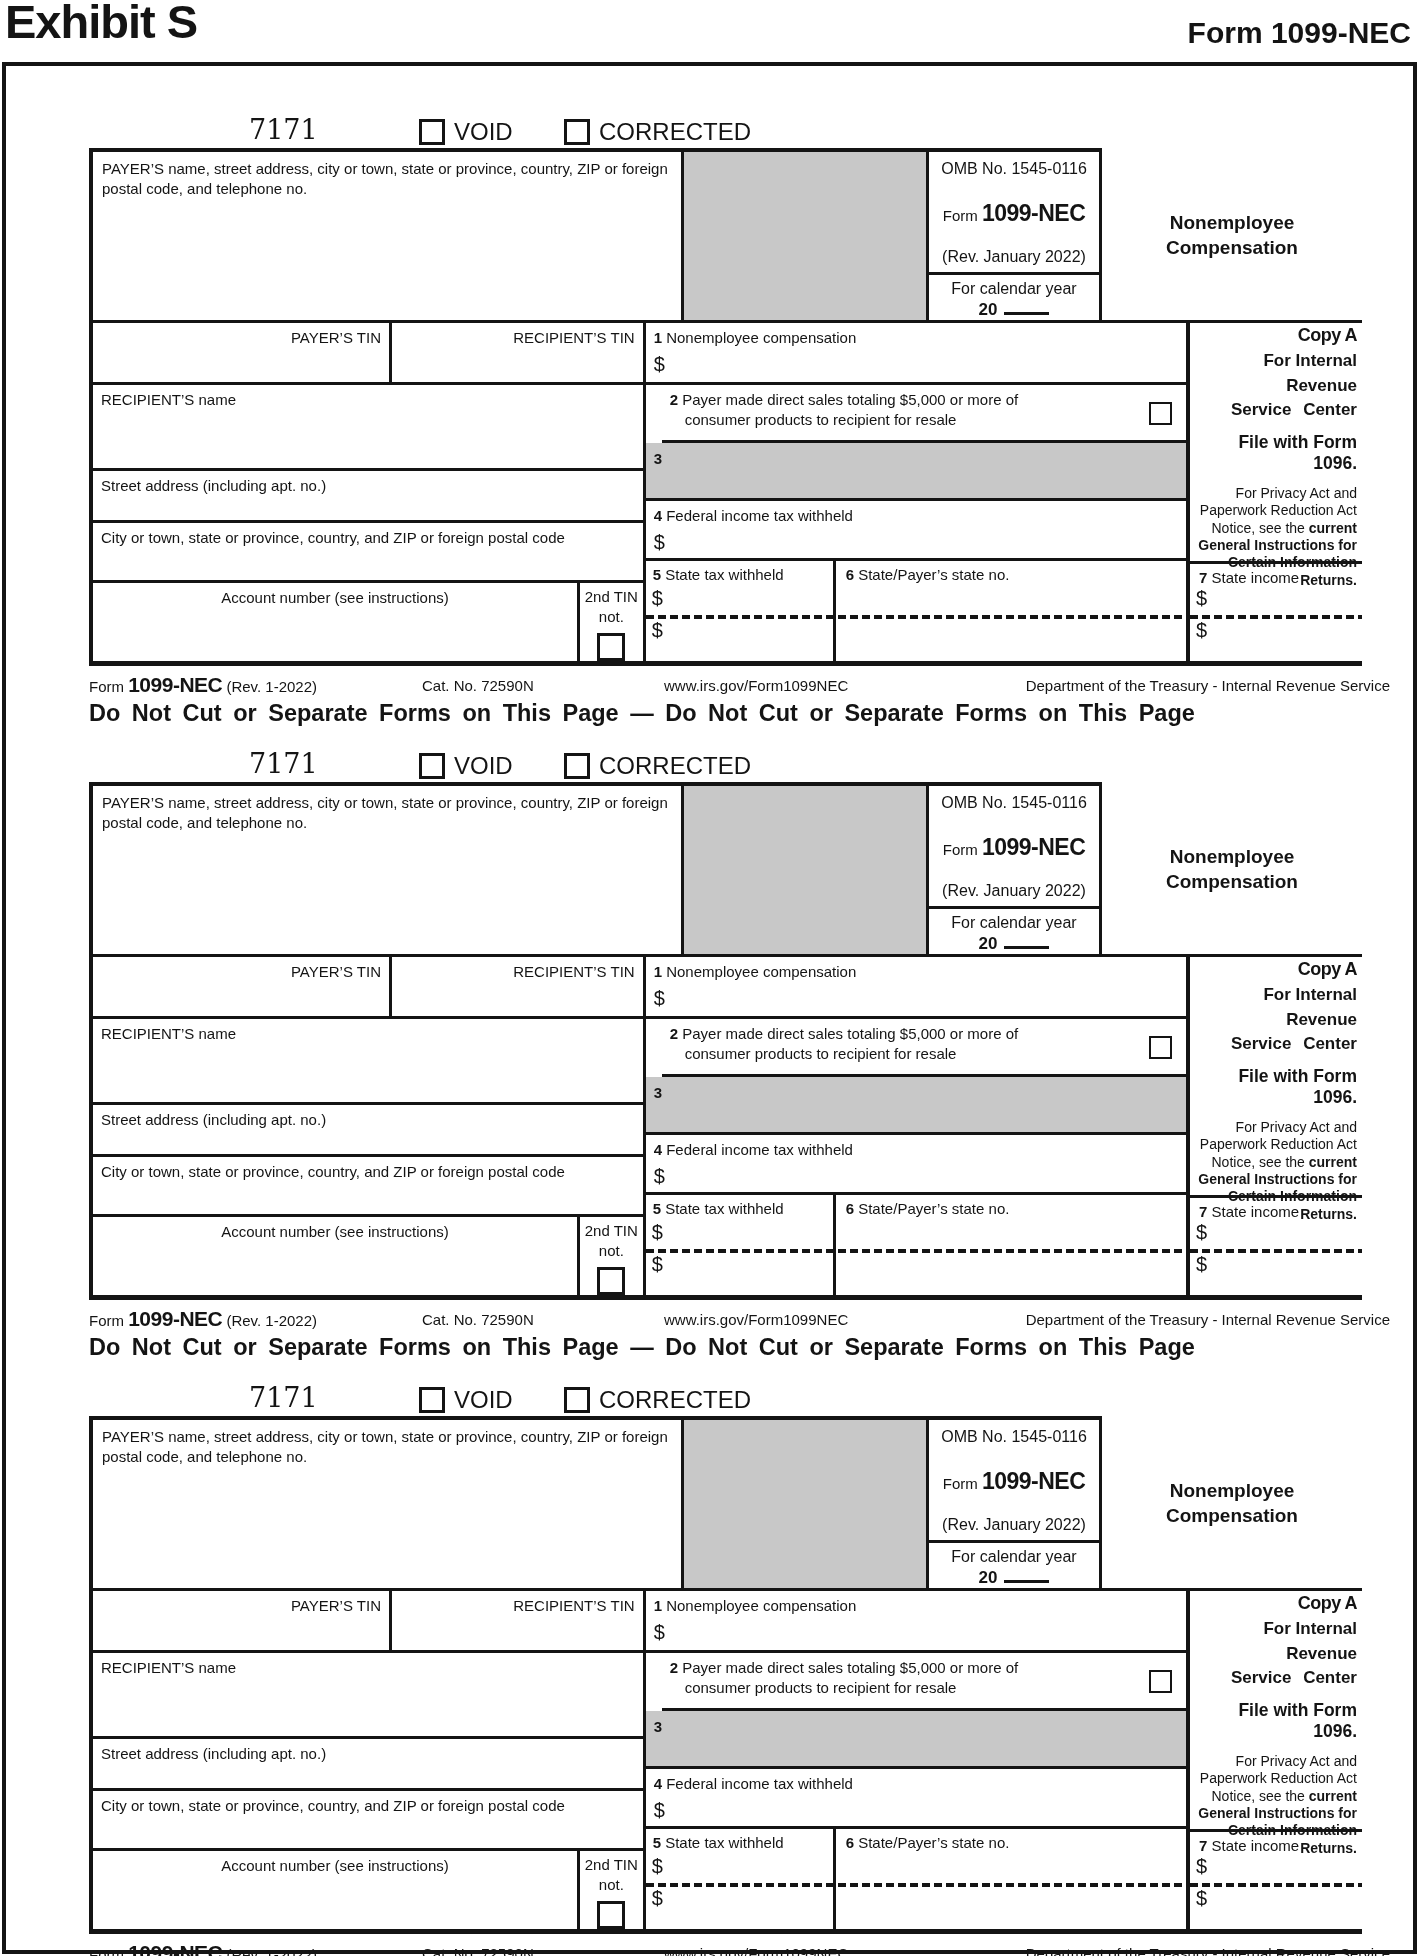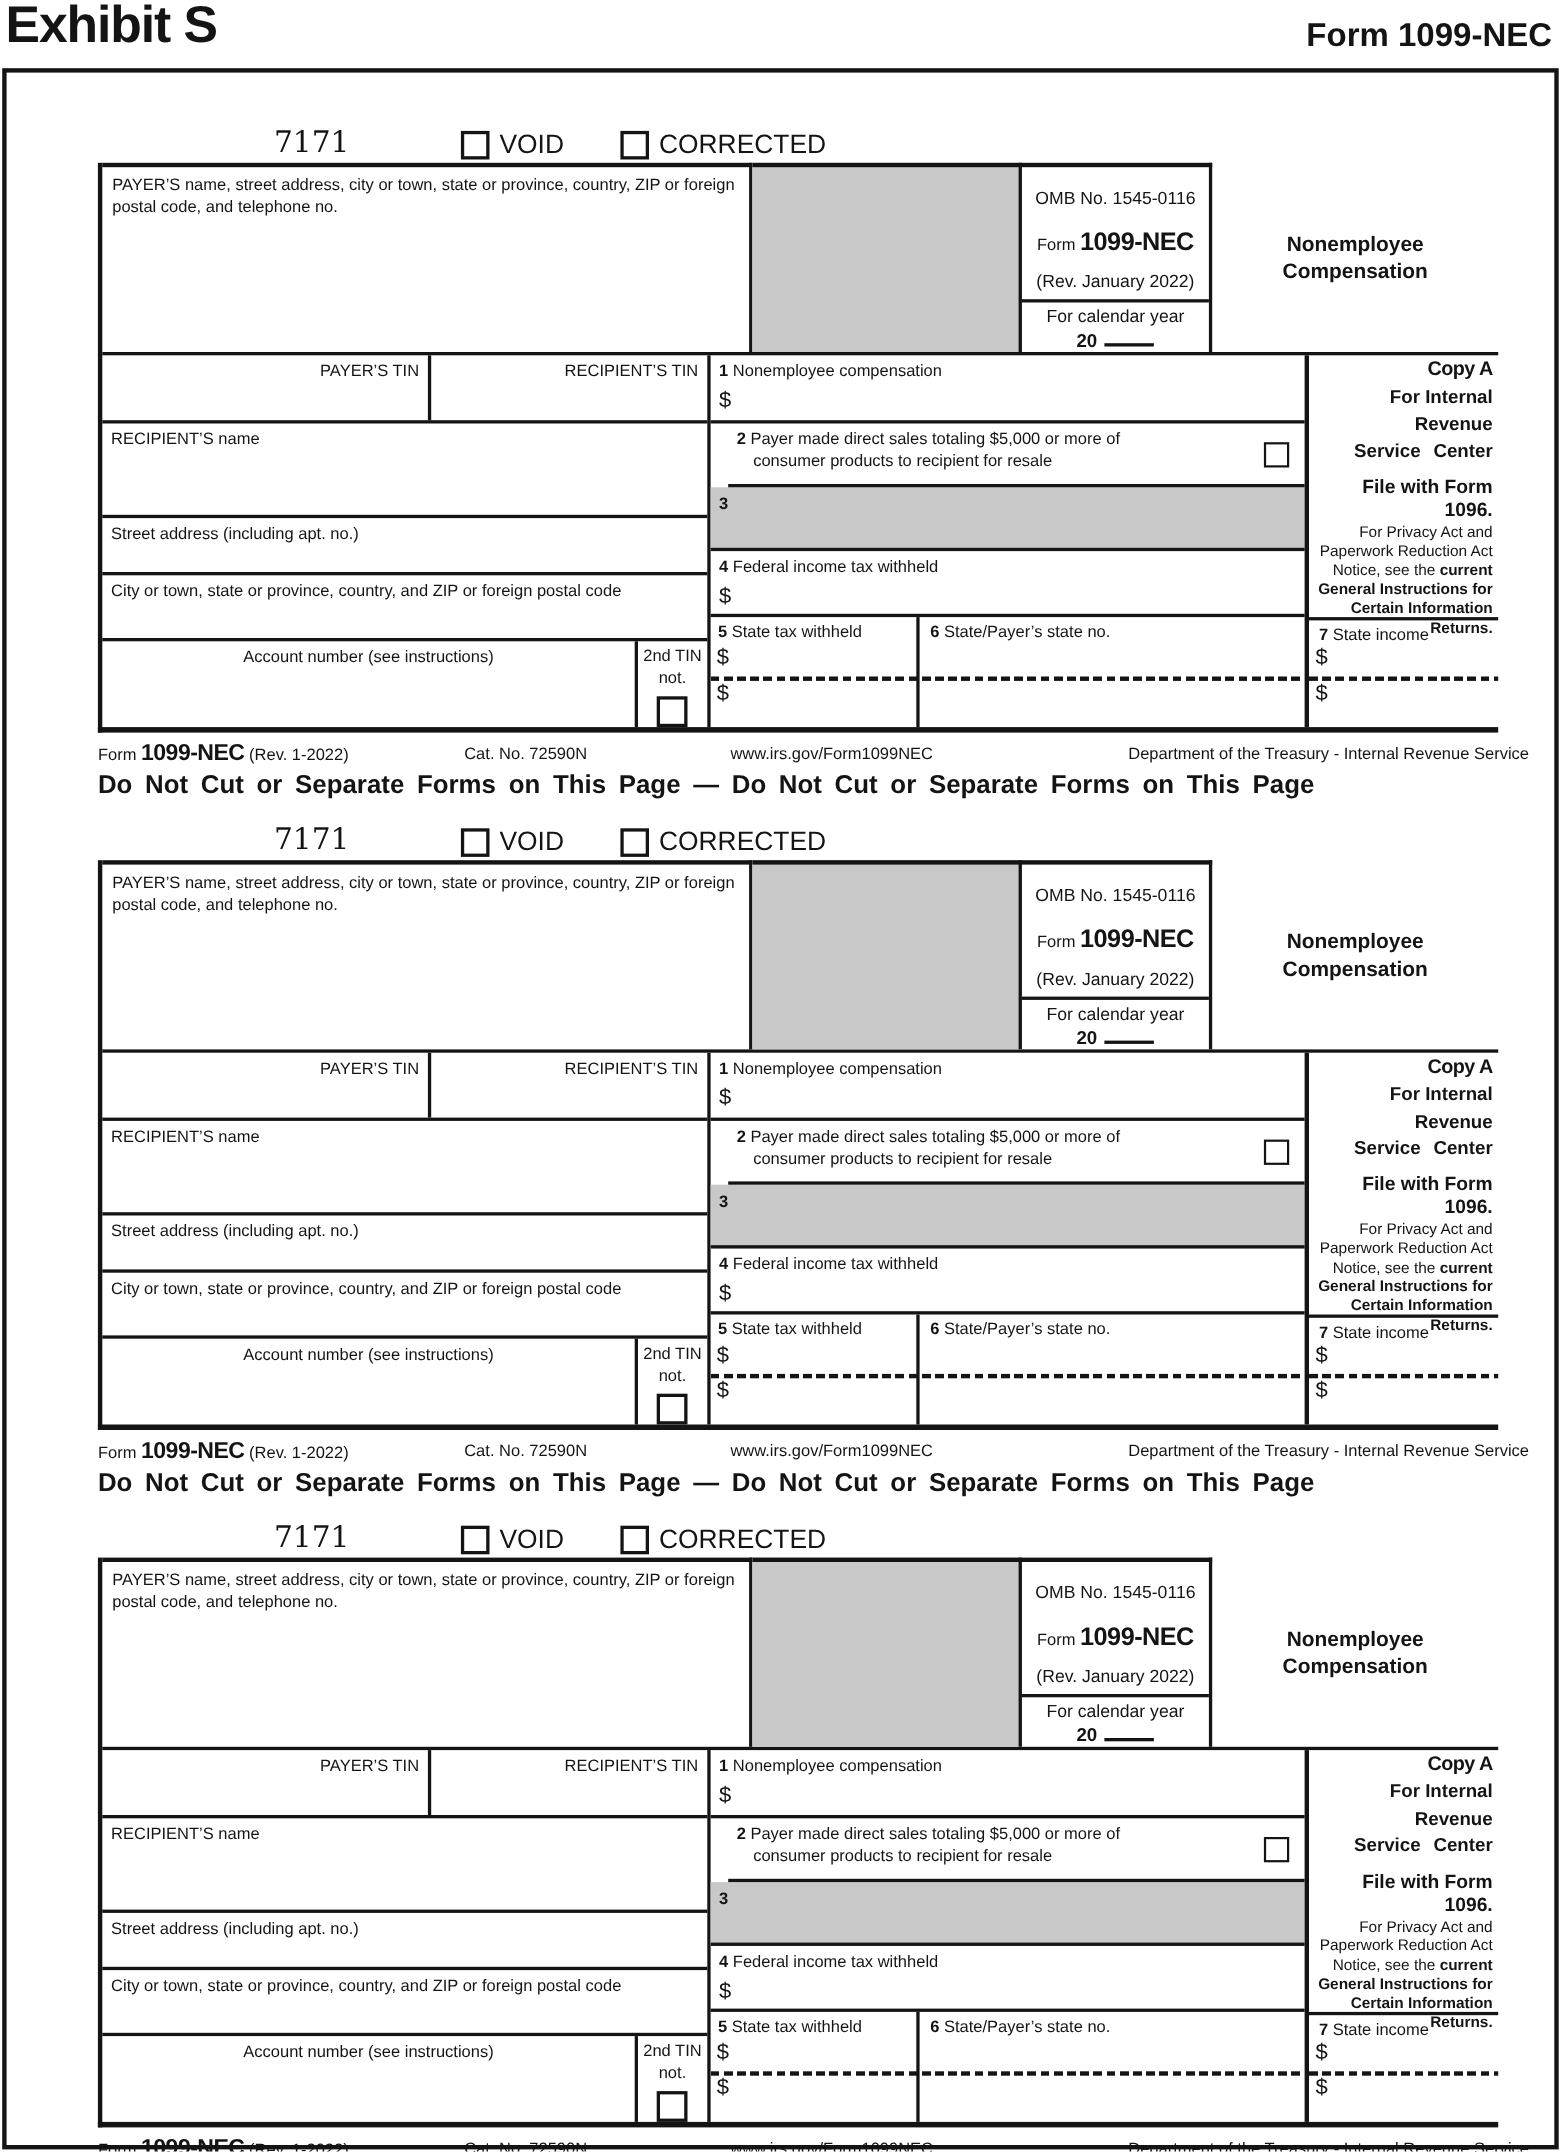--- a/index.html
+++ b/index.html
@@ -33,21 +33,21 @@
 
   
   .row-top { display: flex; height: 172px; }
   .payer-cell { width: 591px; border-top: 4px solid #141414; border-right: 3px solid #141414;
     padding: 7px 10px 0 9px; }
   .gray-cell { width: 245px; border-top: 4px solid #141414; border-right: 3px solid #141414;
     background: #c8c8c8; }
   .omb-col { width: 173px; border-top: 4px solid #141414; border-right: 3px solid #141414;
     display: flex; flex-direction: column; text-align: center; }
   .omb-top { height: 144px; border-bottom: 3px solid #141414; display: flex; flex-direction: column;
-    justify-content: space-between; padding: 8px 2px 6px; margin-top: 12px; }
+    justify-content: space-between; padding: 8px 2px 6px; }
   .omb-no { font-size: 16px; }
   .omb-form-line { font-size: 15px; }
   .omb-form-name { font-size: 23px; font-weight: bold; letter-spacing: -0.5px; }
   .omb-rev { font-size: 16px; }
   .omb-bottom { flex: 1; padding-top: 5px; font-size: 16px; }
   .year-line2 { font-weight: bold; font-size: 17px; margin-top: 2px; }
   .year-underline { display: inline-block; width: 45px; border-bottom: 3px solid #141414;
     margin-left: 7px; }
   .title-cell { flex: 1; text-align: center; font-weight: bold; font-size: 19px; line-height: 1.32;
     padding-top: 62px; }
@@ -82,21 +82,21 @@
   .d2 { position: absolute; left: 6px; top: 59px; }
   .dash-line { position: absolute; left: 0; right: 0; top: 54px; height: 3.5px;
     background: repeating-linear-gradient(90deg, #141414 0 8px, transparent 8px 12px); }
 
   .copy-col { width: 188px; border-left: 4px solid #141414; display: flex; flex-direction: column; }
   .copy-block { height: 238px; text-align: right; padding: 2px 5px 0 2px; }
   .copy-a { font-size: 18px; font-weight: bold; letter-spacing: -0.5px; }
   .copy-serv { font-size: 17px; font-weight: bold; line-height: 1.45; margin-top: 3px; }
   .serv-center { word-spacing: 7px; }
   .file-with { font-size: 17.5px; font-weight: bold; margin-top: 9px; }
-  .privacy { font-size: 14px; line-height: 1.24; margin-top: 1px; }
+  .privacy { font-size: 14px; line-height: 1.24; margin-top: 11px; }
   .box7 { flex: 1; border-top: 3px solid #141414; position: relative; padding: 4px 0 0 9px; }
   .box7 .dash-line { top: 51px; }
   .box7 .d1 { top: 24px; } .box7 .d2 { top: 56px; }
 
   
   .form-footer { position: relative; height: 30px; margin-top: 3px; font-size: 15px;
     width: 1301px; }
   .ff-left { position: absolute; left: 0; top: 4px; }
   .ff-form-name { font-size: 21px; font-weight: bold; letter-spacing: -0.5px; }
   .ff-cat { position: absolute; left: 333px; top: 8px; text-align: right; }

